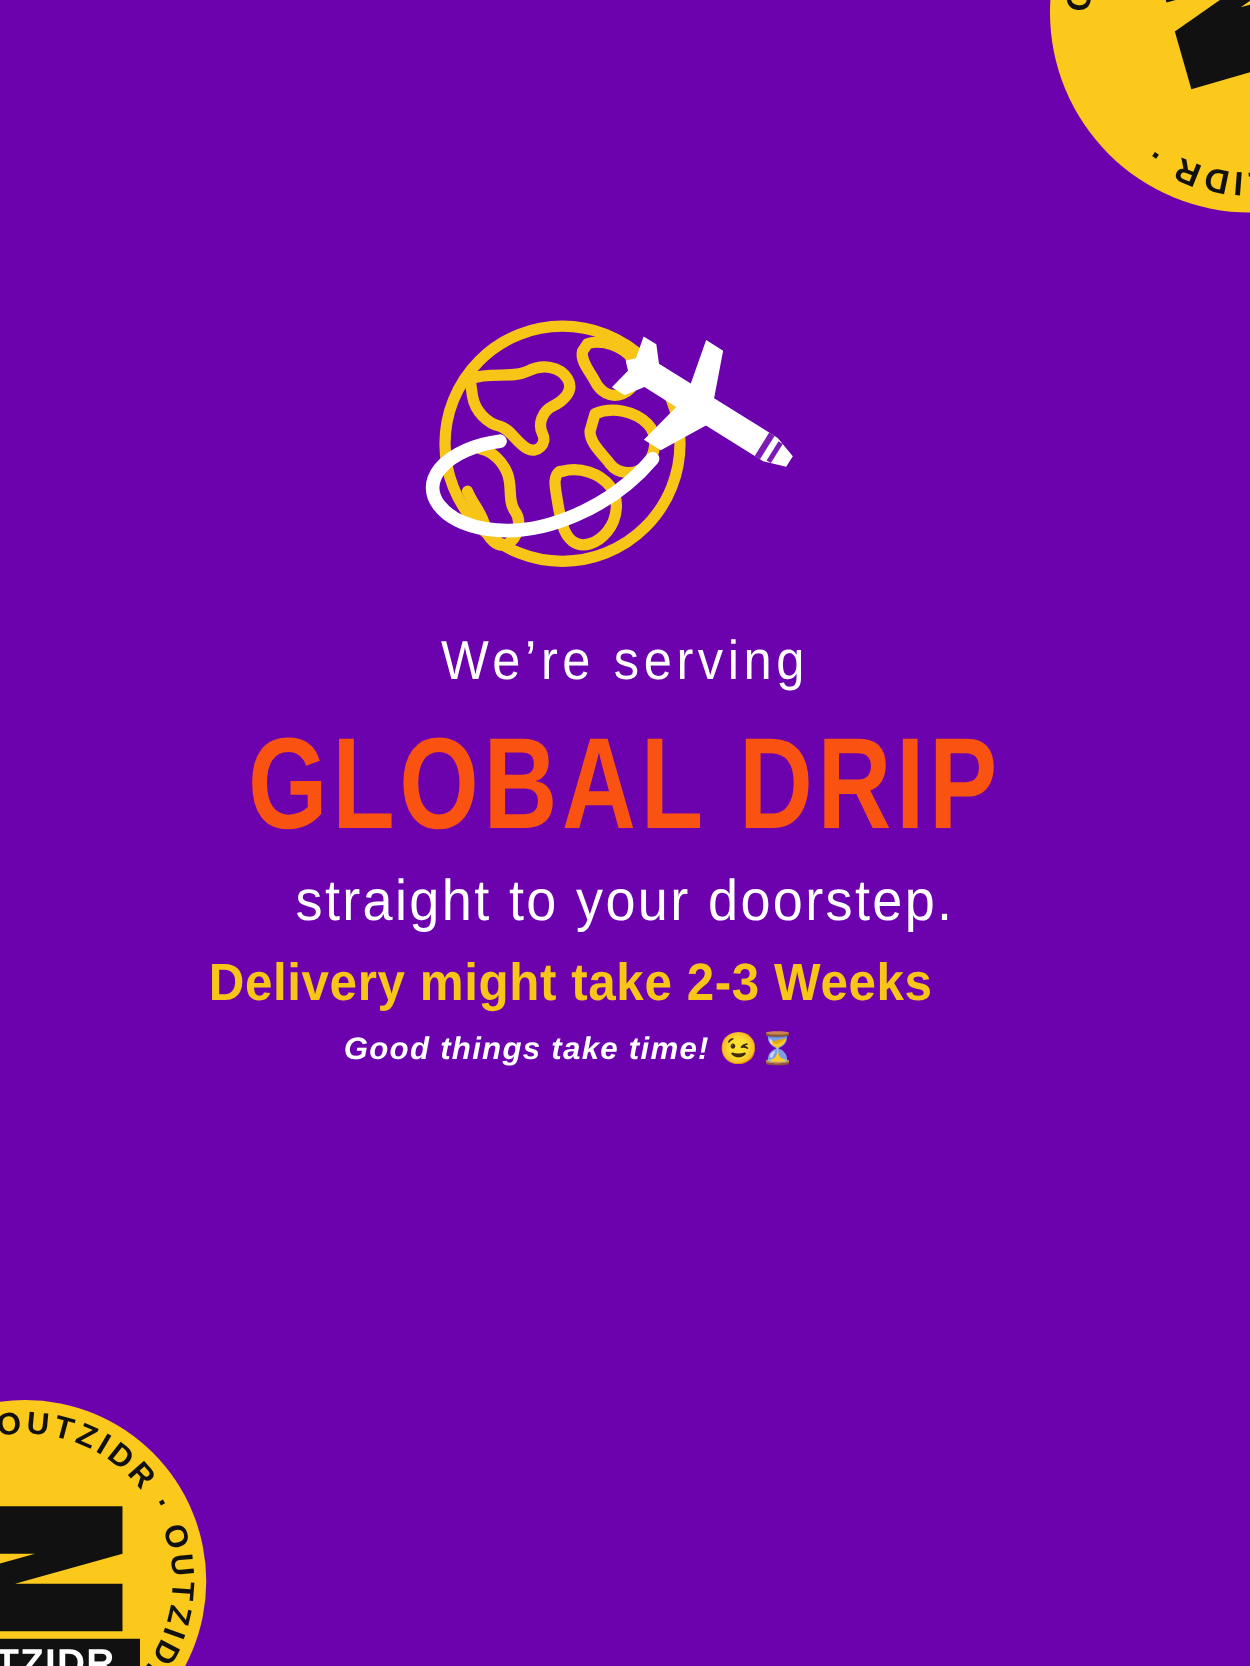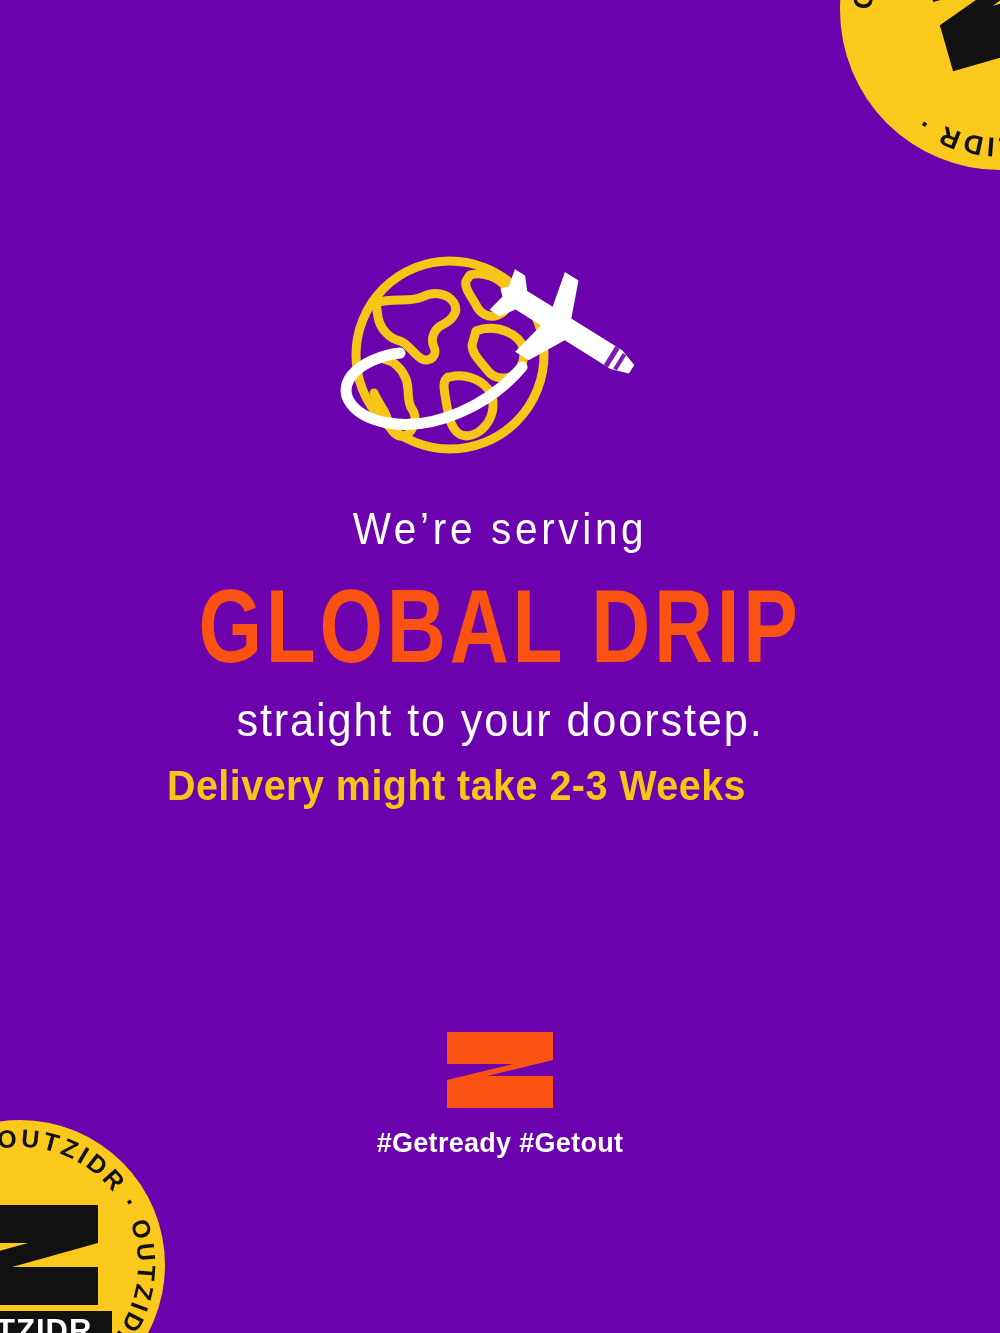--- a/index.html
+++ b/index.html
@@ -185,24 +185,20 @@
   </div>
 
   <div id="copy">
     <div class="line-serving">We’re serving</div>
     <div class="line-headline">GLOBAL DRIP</div>
     <div class="line-doorstep">straight to your doorstep.</div>
   </div>
 
   <div id="delivery">
     <div class="line-delivery">Delivery might take 2-3 Weeks</div>
-  </div>
-
-  <div id="footer">
-    <div id="zlogo">
-      <svg width="110" height="80" viewBox="0 0 110 80" aria-hidden="true">
-        <path d="M 2,2 L 108,2 L 108,30 L 42,46 L 108,46 L 108,78 L 2,78 L 2,50 L 68,34 L 2,34 Z" fill="#FA5311"></path>
-      </svg>
+    <div class="line-sub">
+      <span>Good things take time!</span>
+      <span class="emoji">😉⏳</span>
     </div>
-    <div class="hashtags">#Getready #Getout</div>
-  </div>
+  </div>
+
 
 </div>
 
 </body></html>

